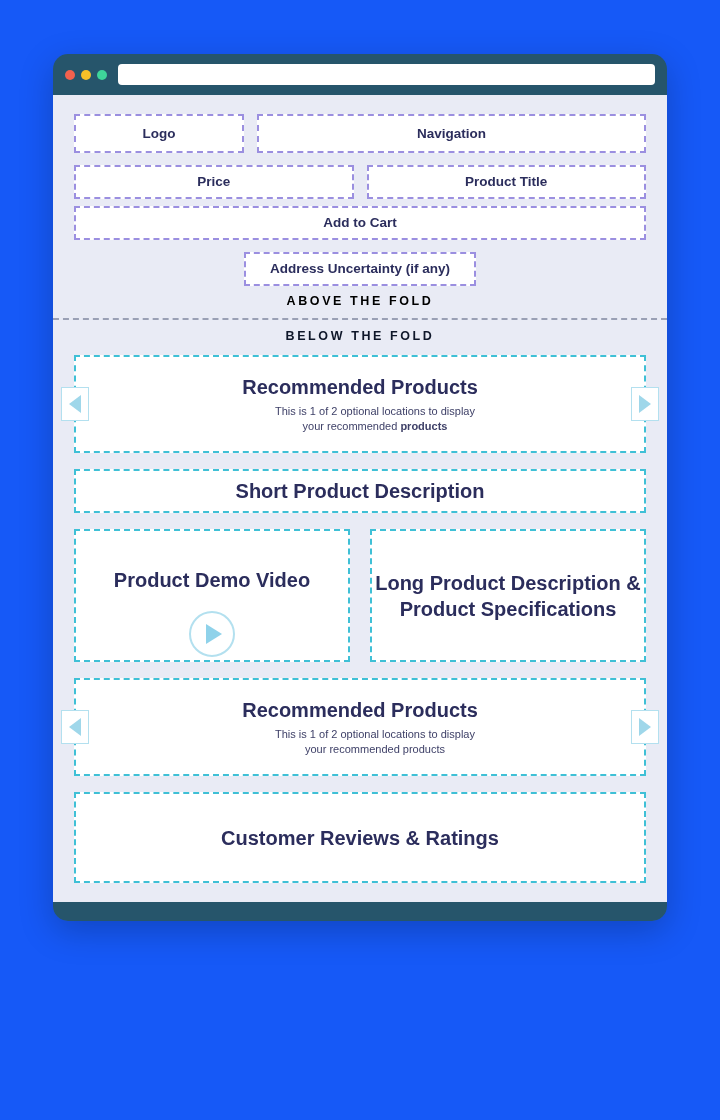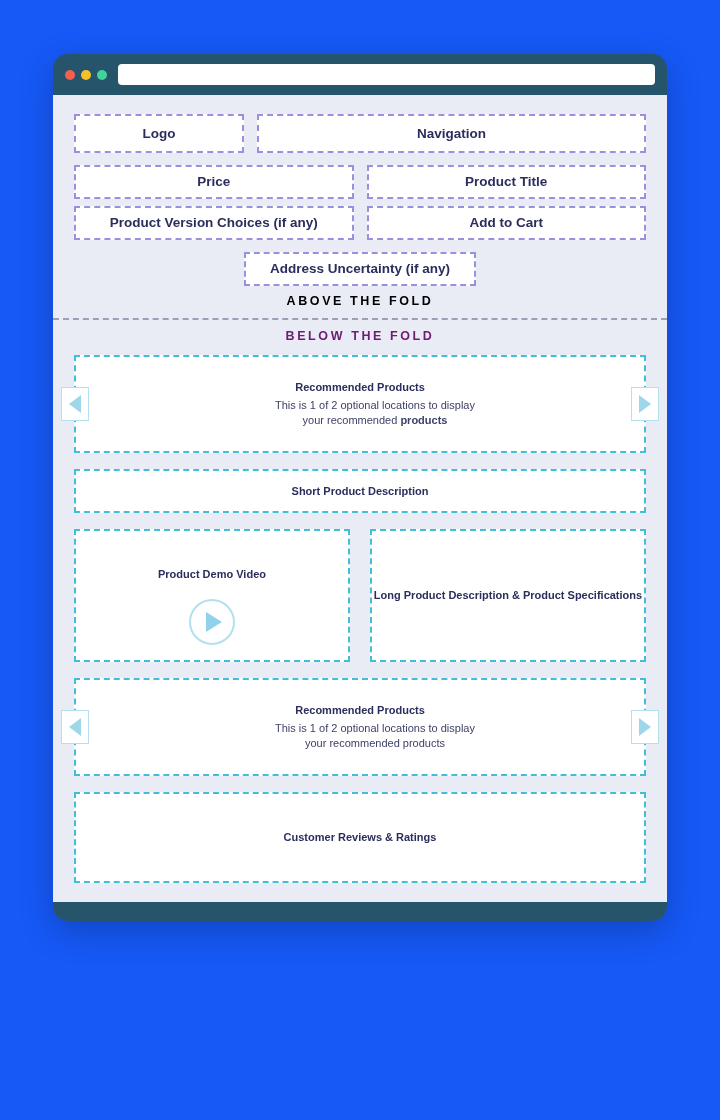--- a/index.html
+++ b/index.html
@@ -86,21 +86,21 @@
   }
   .wbox.purple { border: 2px dashed #9b8fe0; }
   .wbox.teal   { border: 2px dashed #3fc0d6; }
 
   .wlabel {
     font-size: 13.5px;
     font-weight: bold;
     color: #2b2d5c;
     line-height: 1.3;
   }
-  .wlabel.lg { font-size: 11px; }
+  .wlabel.lg { font-size: 20px; }
 
   .wsub {
     font-size: 11px;
     color: #3f4168;
     line-height: 1.35;
     margin-top: 4px;
     font-weight: normal;
     margin-left: 30px;
   }
   .wsub b { font-weight: bold; }
@@ -167,21 +167,21 @@
 
   
   .fold-label {
     text-align: center;
     font-size: 12.5px;
     font-weight: bold;
     letter-spacing: 2.6px;
     line-height: 1;
   }
   .fold-above { color: #000000; padding-bottom: 10px; }
-  .fold-below { color: #701a75; padding: 10px 0 13px 0; }
+  .fold-below { color: #0f172a; padding: 10px 0 13px 0; }
 
   .fold-line {
     border-top: 2px dashed #9aa0b5;
     margin: 0 -21px;
   }
 
   
   .carousel {
     width: 100%;
     height: 98px;
@@ -286,23 +286,20 @@
       <div class="wbox purple box-half">
         <span class="wlabel">Price</span>
       </div>
       <div class="wbox purple box-half">
         <span class="wlabel">Product Title</span>
       </div>
     </div>
 
     <div class="row r-choice">
       <div class="wbox purple box-half">
-        <span class="wlabel">Product Version Choices (if any)</span>
-      </div>
-      <div class="wbox purple box-half">
         <span class="wlabel">Add to Cart</span>
       </div>
     </div>
 
     <div class="r-uncertain">
       <div class="wbox purple box-uncertain">
         <span class="wlabel">Address Uncertainty (if any)</span>
       </div>
     </div>
 

